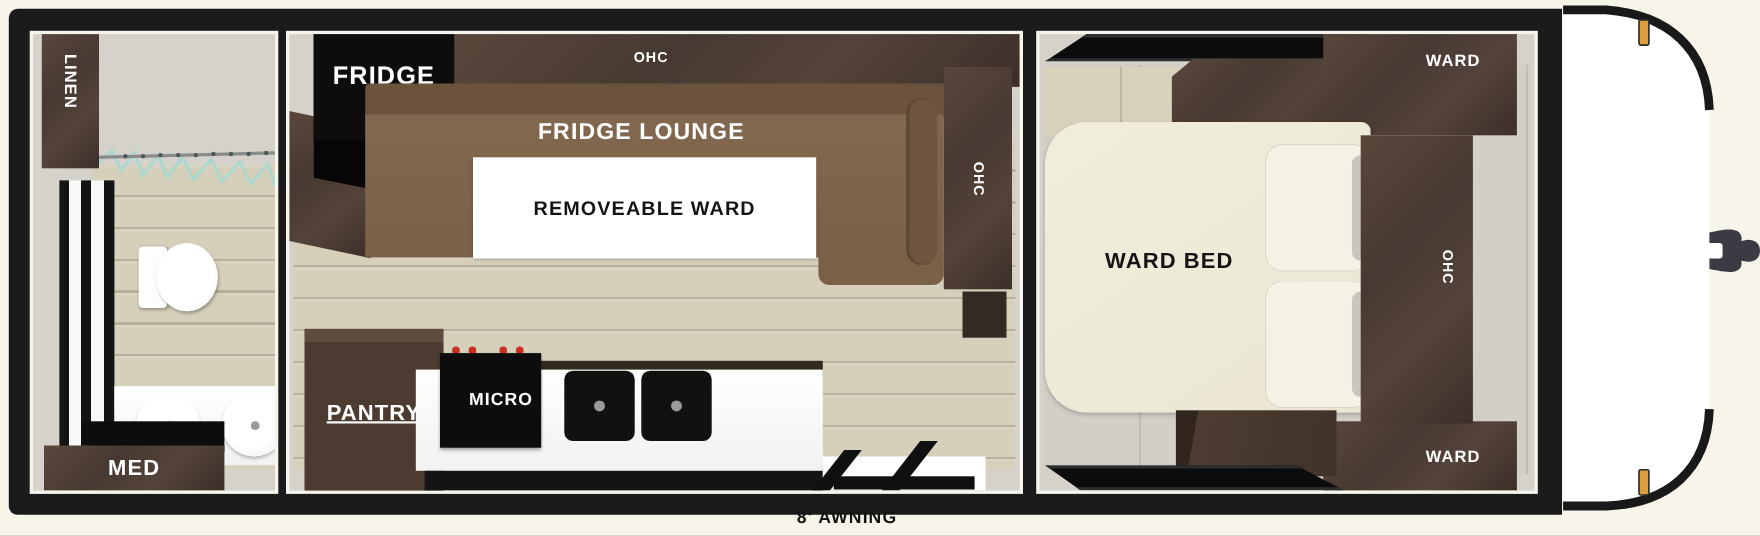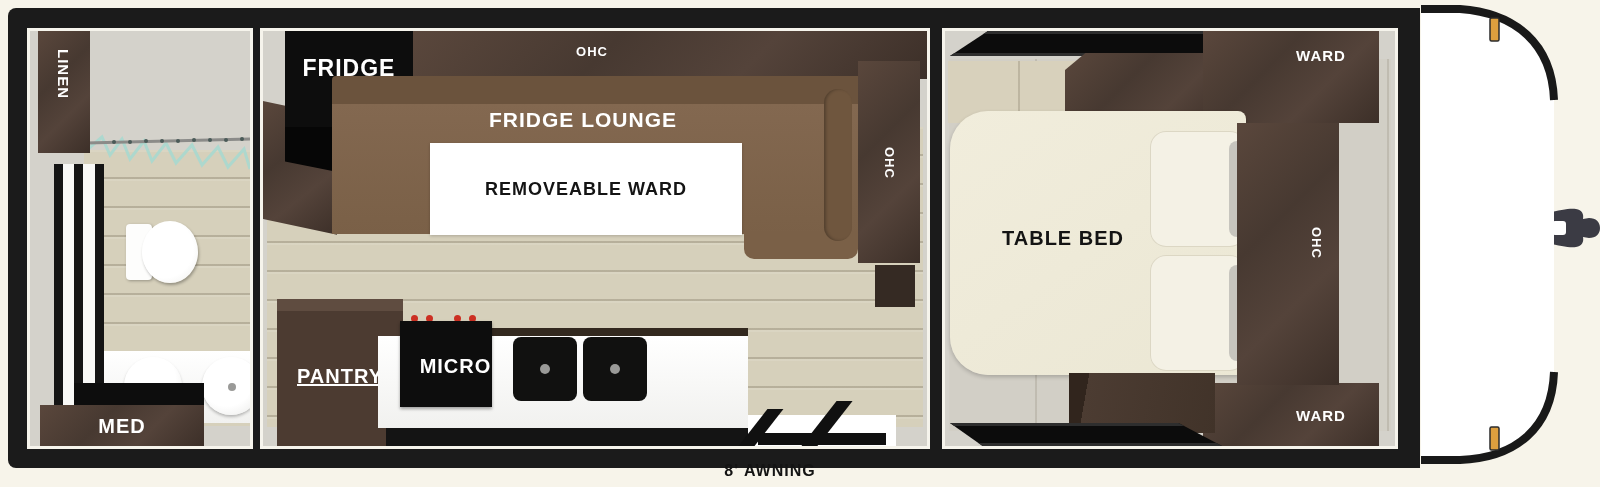--- a/index.html
+++ b/index.html
@@ -114,21 +114,21 @@
       <div class="lbl abs" style="left:0; right:0; top:66px; font-size:20px;text-decoration:underline;">PANTRY</div>
     </div>
 
     <div class="abs" style="left:225px; top:297px; width:260px; height:14px; background:#33291f;"></div>
     <div class="abs white-surface" style="left:115px; top:305px; width:370px; height:92px;"></div>
     <div class="knob abs" style="left:148px; top:284px;"></div>
     <div class="knob abs" style="left:163px; top:284px;"></div>
     <div class="knob abs" style="left:191px; top:284px;"></div>
     <div class="knob abs" style="left:206px; top:284px;"></div>
     <div class="abs blackbox" style="left:137px; top:290px; width:92px; height:86px; box-shadow:0 2px 3px rgba(0,0,0,.35);">
-      <div class="lbl abs" style="left:0; right:0; top:34px; font-size:20px;padding-left:19px;">MICRO</div>
+      <div class="lbl abs" style="left:0; right:0; top:34px; font-size:16px;padding-left:19px;">MICRO</div>
     </div>
     <div class="abs" style="left:250px; top:306px; width:64px; height:64px; background:#111110; border-radius:8px;">
       <div class="drain abs" style="left:27px; top:27px; width:10px; height:10px;"></div>
     </div>
     <div class="abs" style="left:320px; top:306px; width:64px; height:64px; background:#111110; border-radius:8px;">
       <div class="drain abs" style="left:27px; top:27px; width:10px; height:10px;"></div>
     </div>
 
     <div class="abs" style="left:123px; top:397px; width:362px; height:18px; background:#141414;"></div>
 
@@ -154,21 +154,21 @@
     </div>
     <div class="abs wood" style="left:258px; top:352px; width:176px; height:63px;">
       <div class="lbl abs" style="left:60px; right:0; top:24px; font-size:15px;">WARD</div>
     </div>
 
     <div class="abs" style="left:5px; top:80px; width:296px; height:264px; background:linear-gradient(145deg,#f1eddc 0%,#ebe7d4 100%); border-radius:38px 8px 8px 38px; box-shadow:0 2px 4px rgba(0,0,0,.2);"></div>
     <div class="abs pillow" style="left:205px; top:100px; width:96px; height:116px;"></div>
     <div class="abs pillow" style="left:205px; top:224px; width:96px; height:116px;"></div>
     <div class="abs notch" style="left:284px; top:110px; width:16px; height:96px;"></div>
     <div class="abs notch" style="left:284px; top:234px; width:16px; height:96px;"></div>
-    <div class="lbl-dark abs" style="left:18px; top:196px; width:200px; font-size:20px;">TABLE BED</div>
+    <div class="lbl-dark abs" style="left:18px; top:196px; width:200px; font-size:20px;">WARD BED</div>
 
     <div class="abs wood2" style="left:124px; top:342px; width:146px; height:60px;"></div>
 
     <div class="abs" style="left:5px; top:392px; width:272px; height:23px; background:#0c0c0c; clip-path:polygon(0 0,84% 0,100% 100%,12% 100%); box-shadow:inset 0 0 0 3px #2e2e2e;"></div>
   </div>
 
   <svg class="abs" style="left:1398px; top:0; width:202px; height:487px;" viewBox="0 0 202 487">
     <path d="M 150,213 C 162,210 172,208 178,209 C 184,210 186,214 185,219 L 191,218 C 198,218 202,222 202,228 C 202,234 198,238 191,238 L 185,237 C 186,242 184,246 178,247 C 172,248 162,246 150,243 Z" fill="#3b3b44"></path>
     <rect x="154" y="221" width="14" height="14" rx="3" fill="#ffffff"></rect>
     <path d="M 23,9 L 62,9 C 118,13 154,44 156,100 L 156,378 C 154,434 118,459 62,460 L 23,460 Z" fill="#ffffff"></path>

